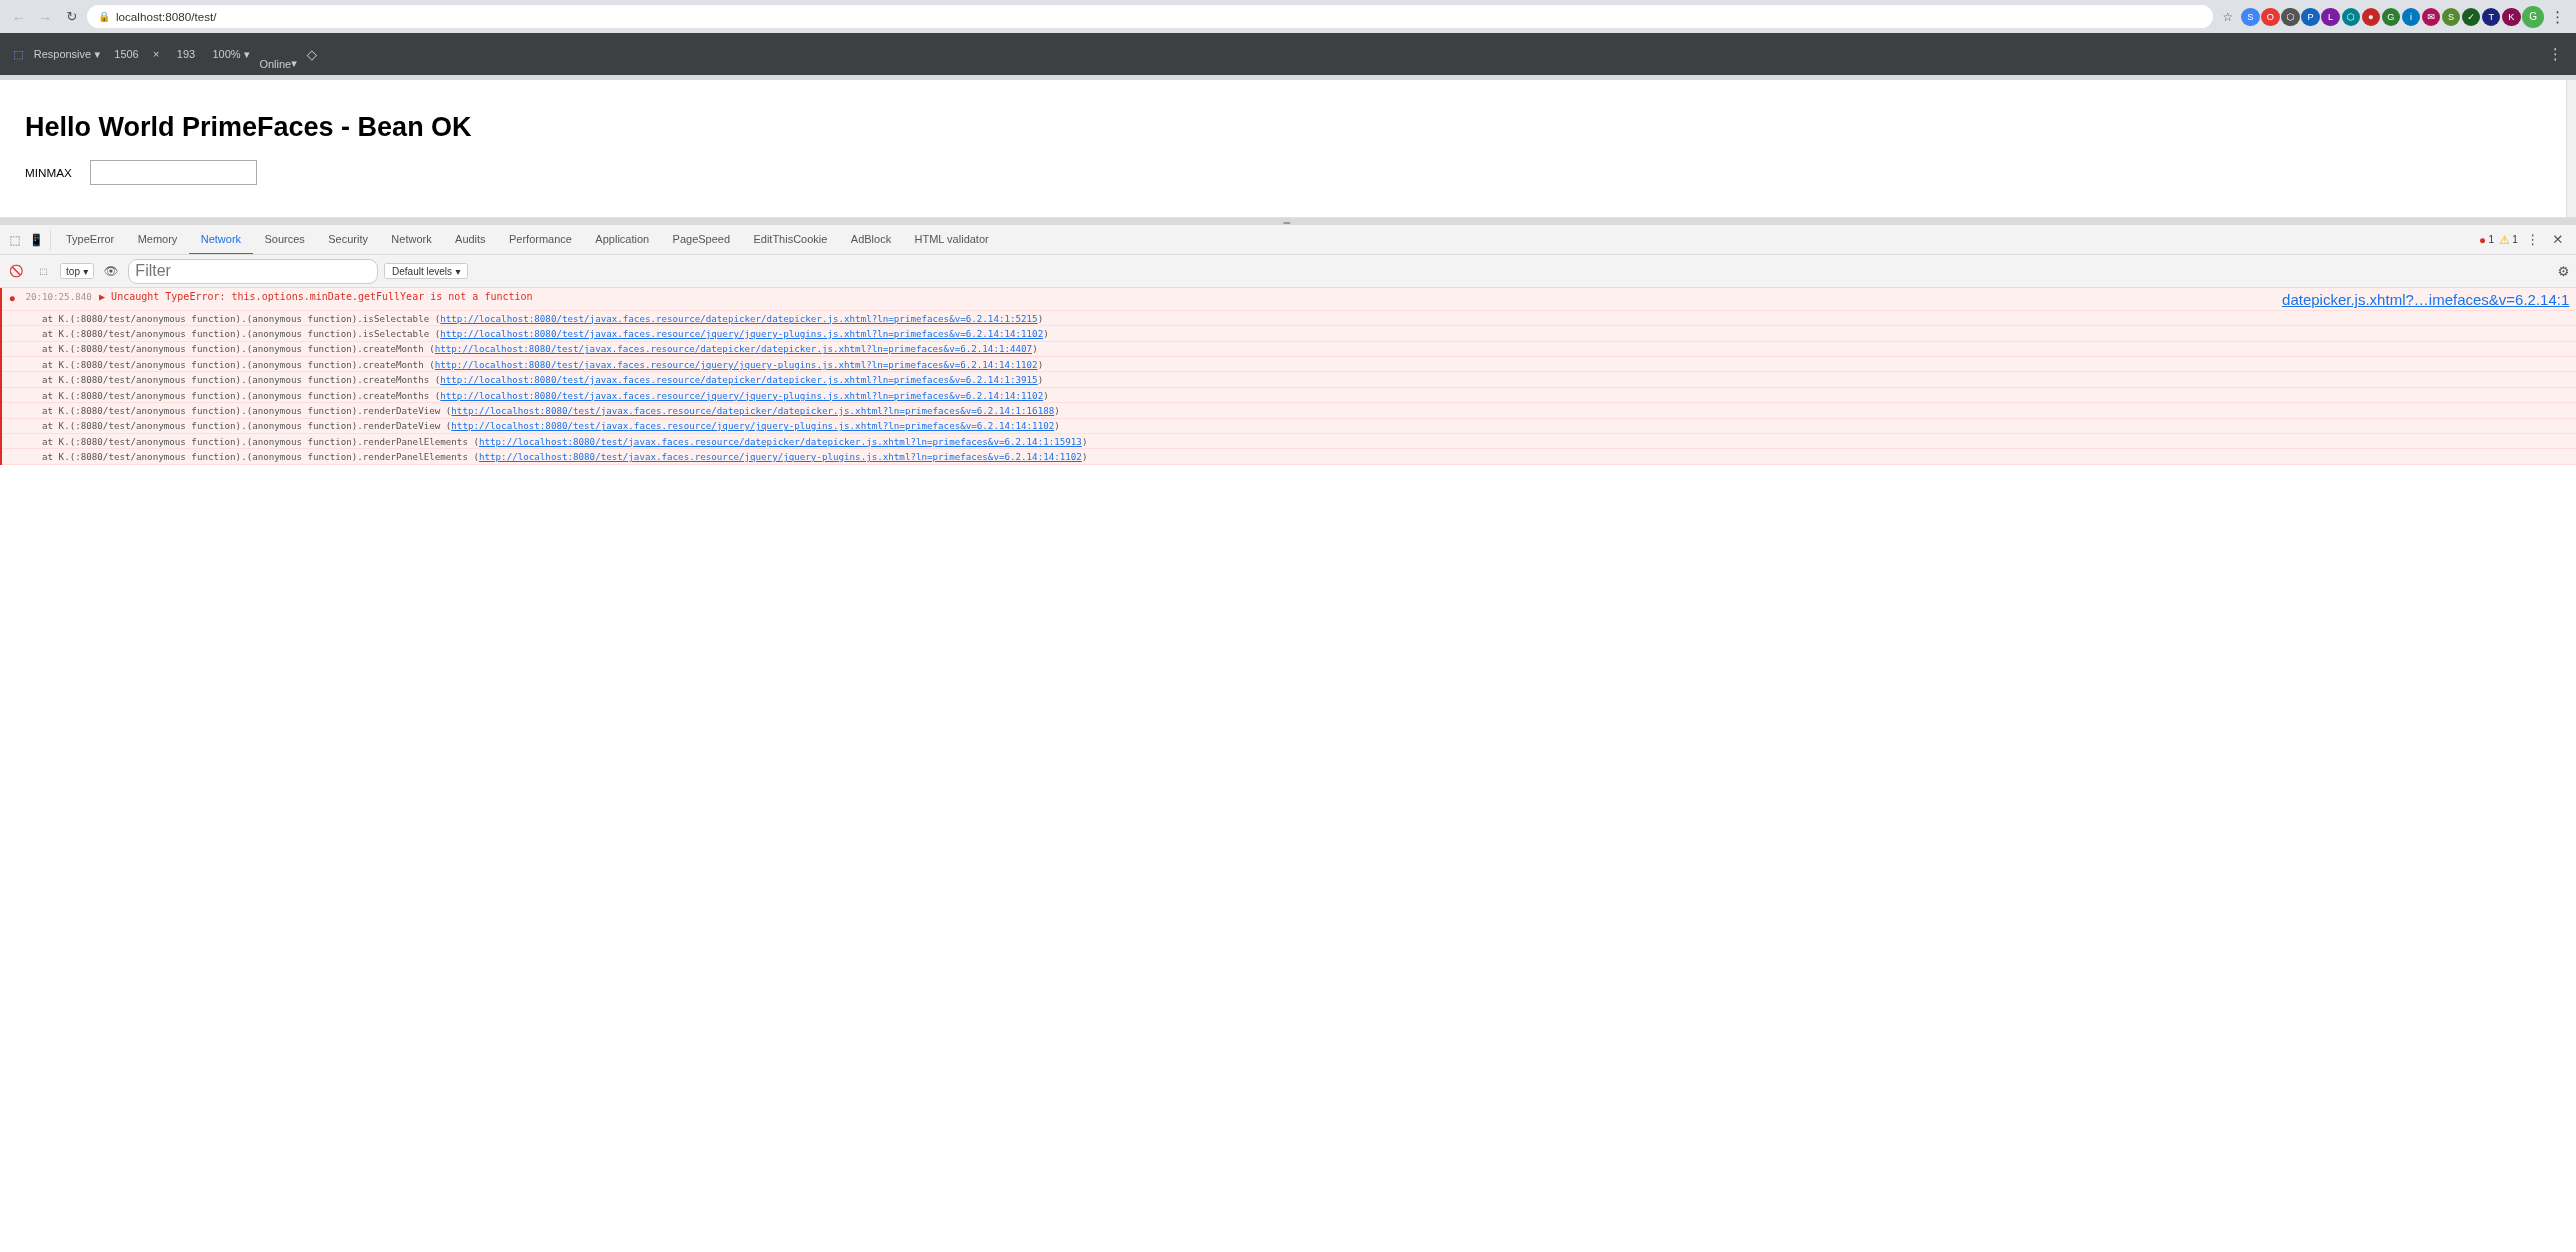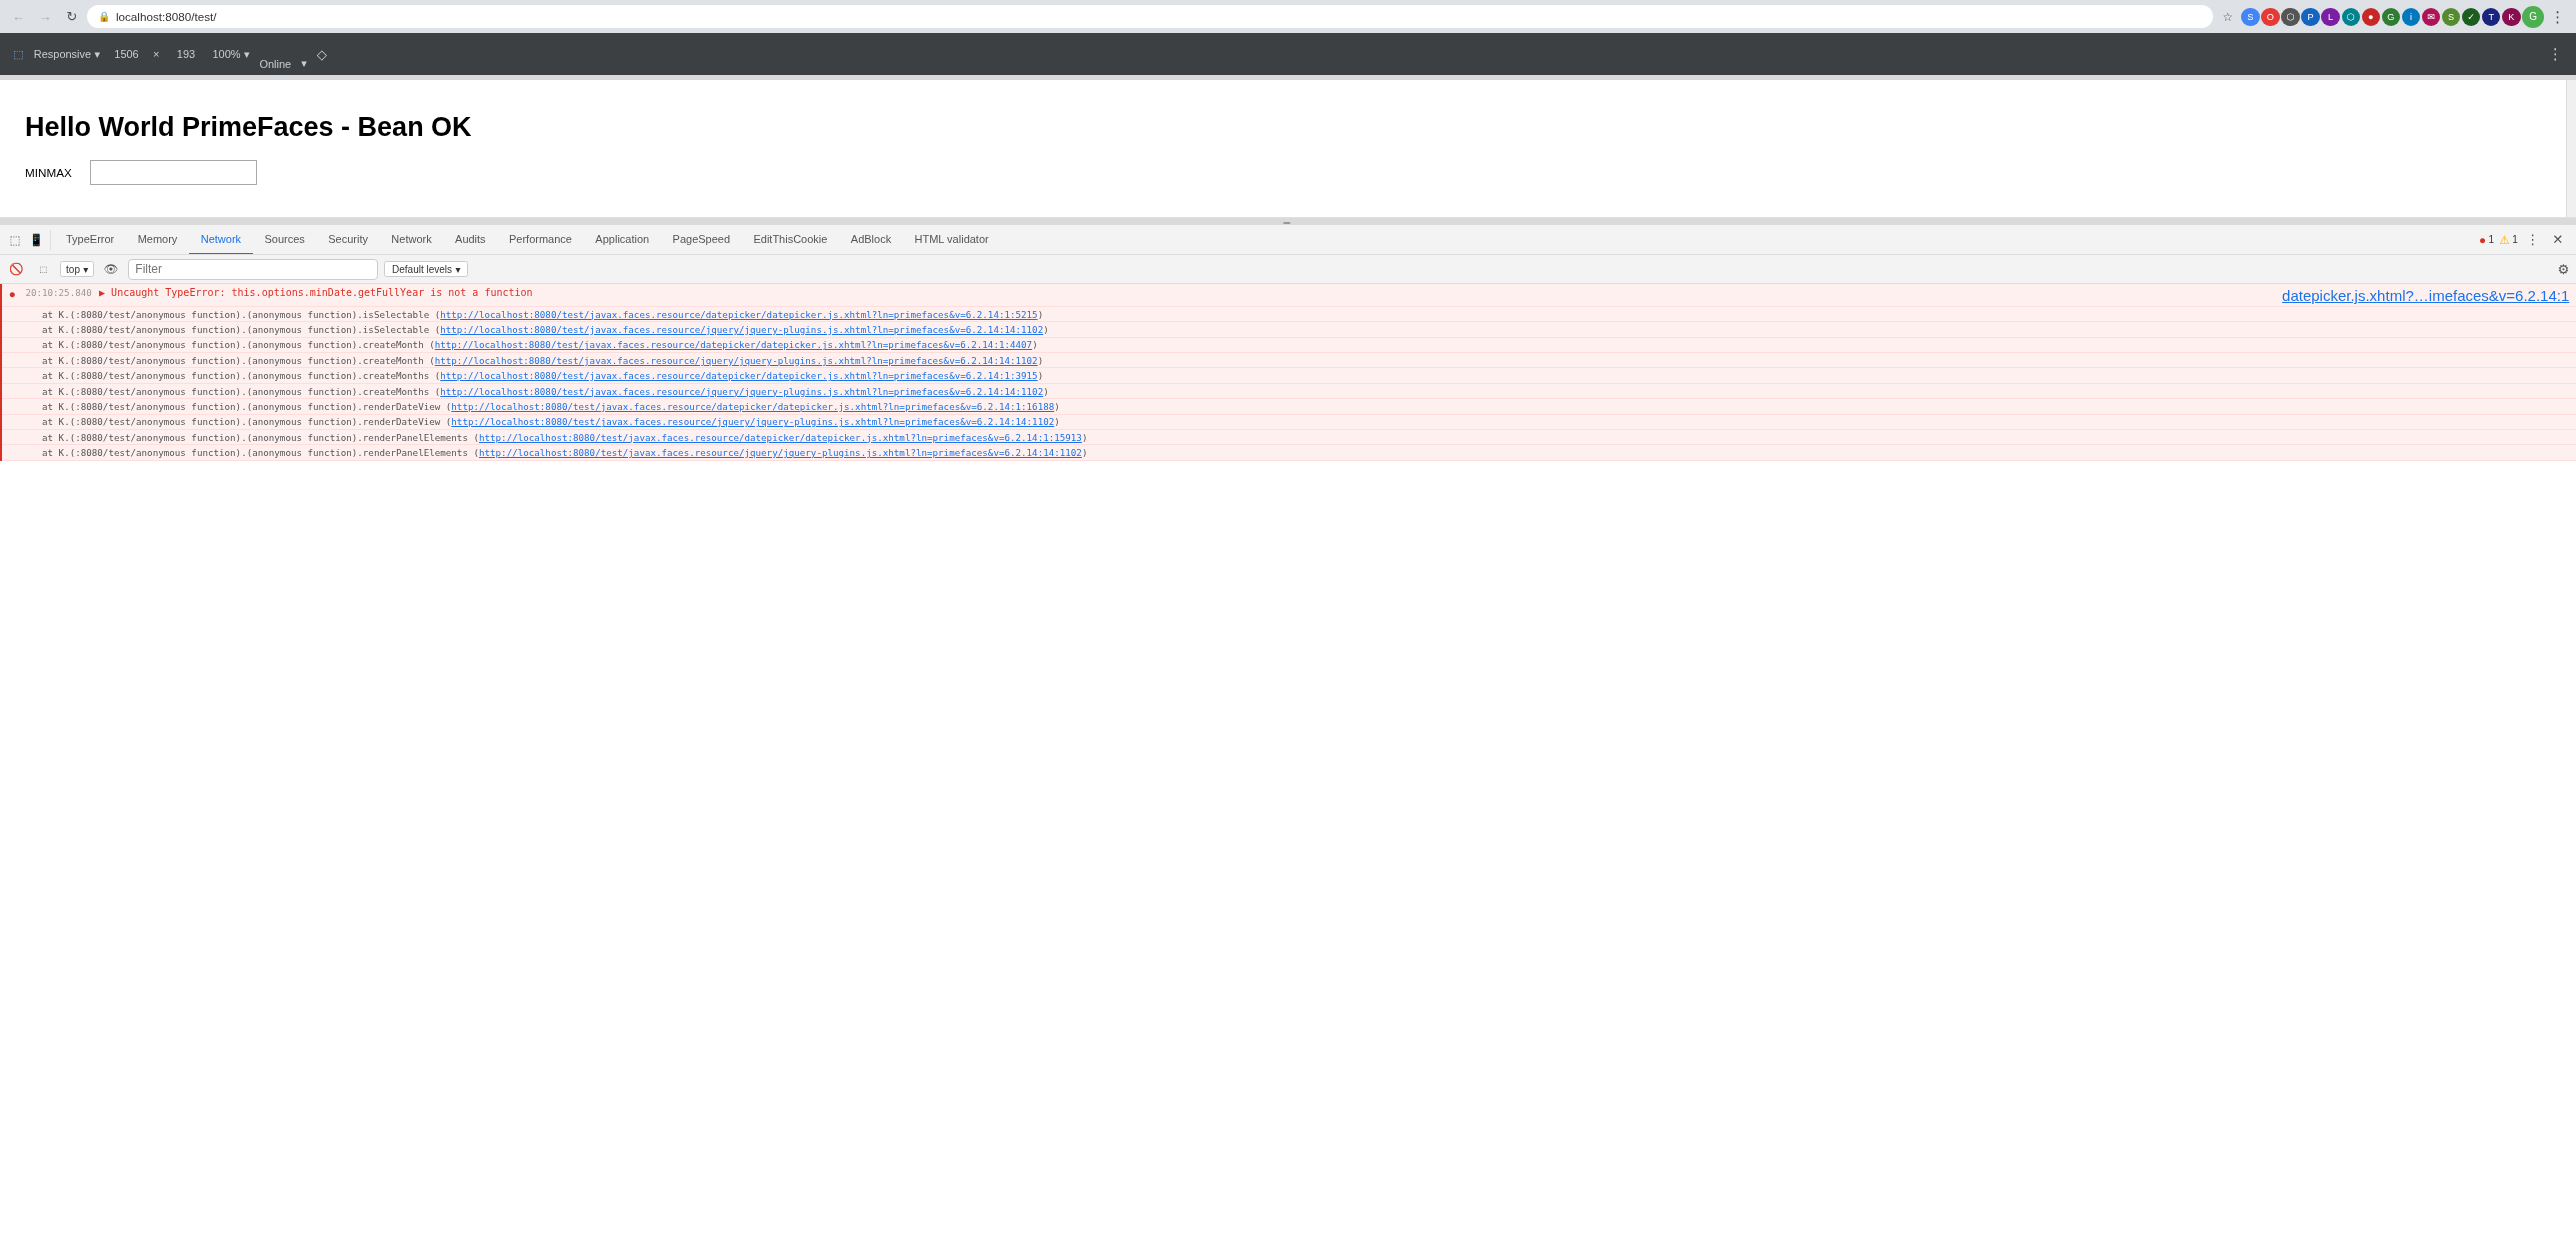--- a/index.html
+++ b/index.html
@@ -68,23 +68,23 @@
       padding: 1.7px 5px;
       background: #fff;
       cursor: pointer;
       font-size: 10px;
       color: #333;
     }
     .filter-input {
       flex: 1;
       max-width: 250px;
       border: 0.8px solid #ccc;
-      border-radius: 4px;
+      border-radius: 9px;
       padding: 2.5px 6.7px;
-      font-size: 12px;
+      font-size: 16px;
       outline: none;
     }
     .level-select {
       display: flex;
       align-items: center;
       gap: 3.3px;
       border: 0.8px solid #ccc;
       border-radius: 2.5px;
       padding: 1.7px 6.7px;
       background: #fff;
@@ -143,21 +143,21 @@
       <span>Responsive</span>
       <span>▾</span>
     </div>
     <div style="background:transparent;border:none;color:#ccc;width:33px;font-size:11px;text-align:center;">1506</div>
     <span>×</span>
     <div style="background:transparent;border:none;color:#ccc;width:33px;font-size:11px;text-align:center;">193</div>
     <div style="display:flex;align-items:center;gap:3.3px;color:#ccc;cursor:pointer;">
       <span>100%</span>
       <span>▾</span>
     </div>
-    <div style="display:flex;align-items:center;gap:10px;color:#ccc;cursor:pointer;margin-top:19px;">
+    <div style="display:flex;align-items:center;gap:0;color:#ccc;cursor:pointer;margin-top:19px;">
       <span>Online</span>
       <span>▾</span>
     </div>
     <div style="color:#ccc;font-size:13.3px;cursor:pointer;">◇</div>
     <div style="margin-left:auto;color:#ccc;font-size:15px;cursor:pointer;">⋮</div>
   </div>
 
   <div style="background:#dadada;height:5px;"></div>
 
   <div style="background:#fff;padding:32px 25px;position:relative;border-bottom:0.8px solid #e0e0e0;">

